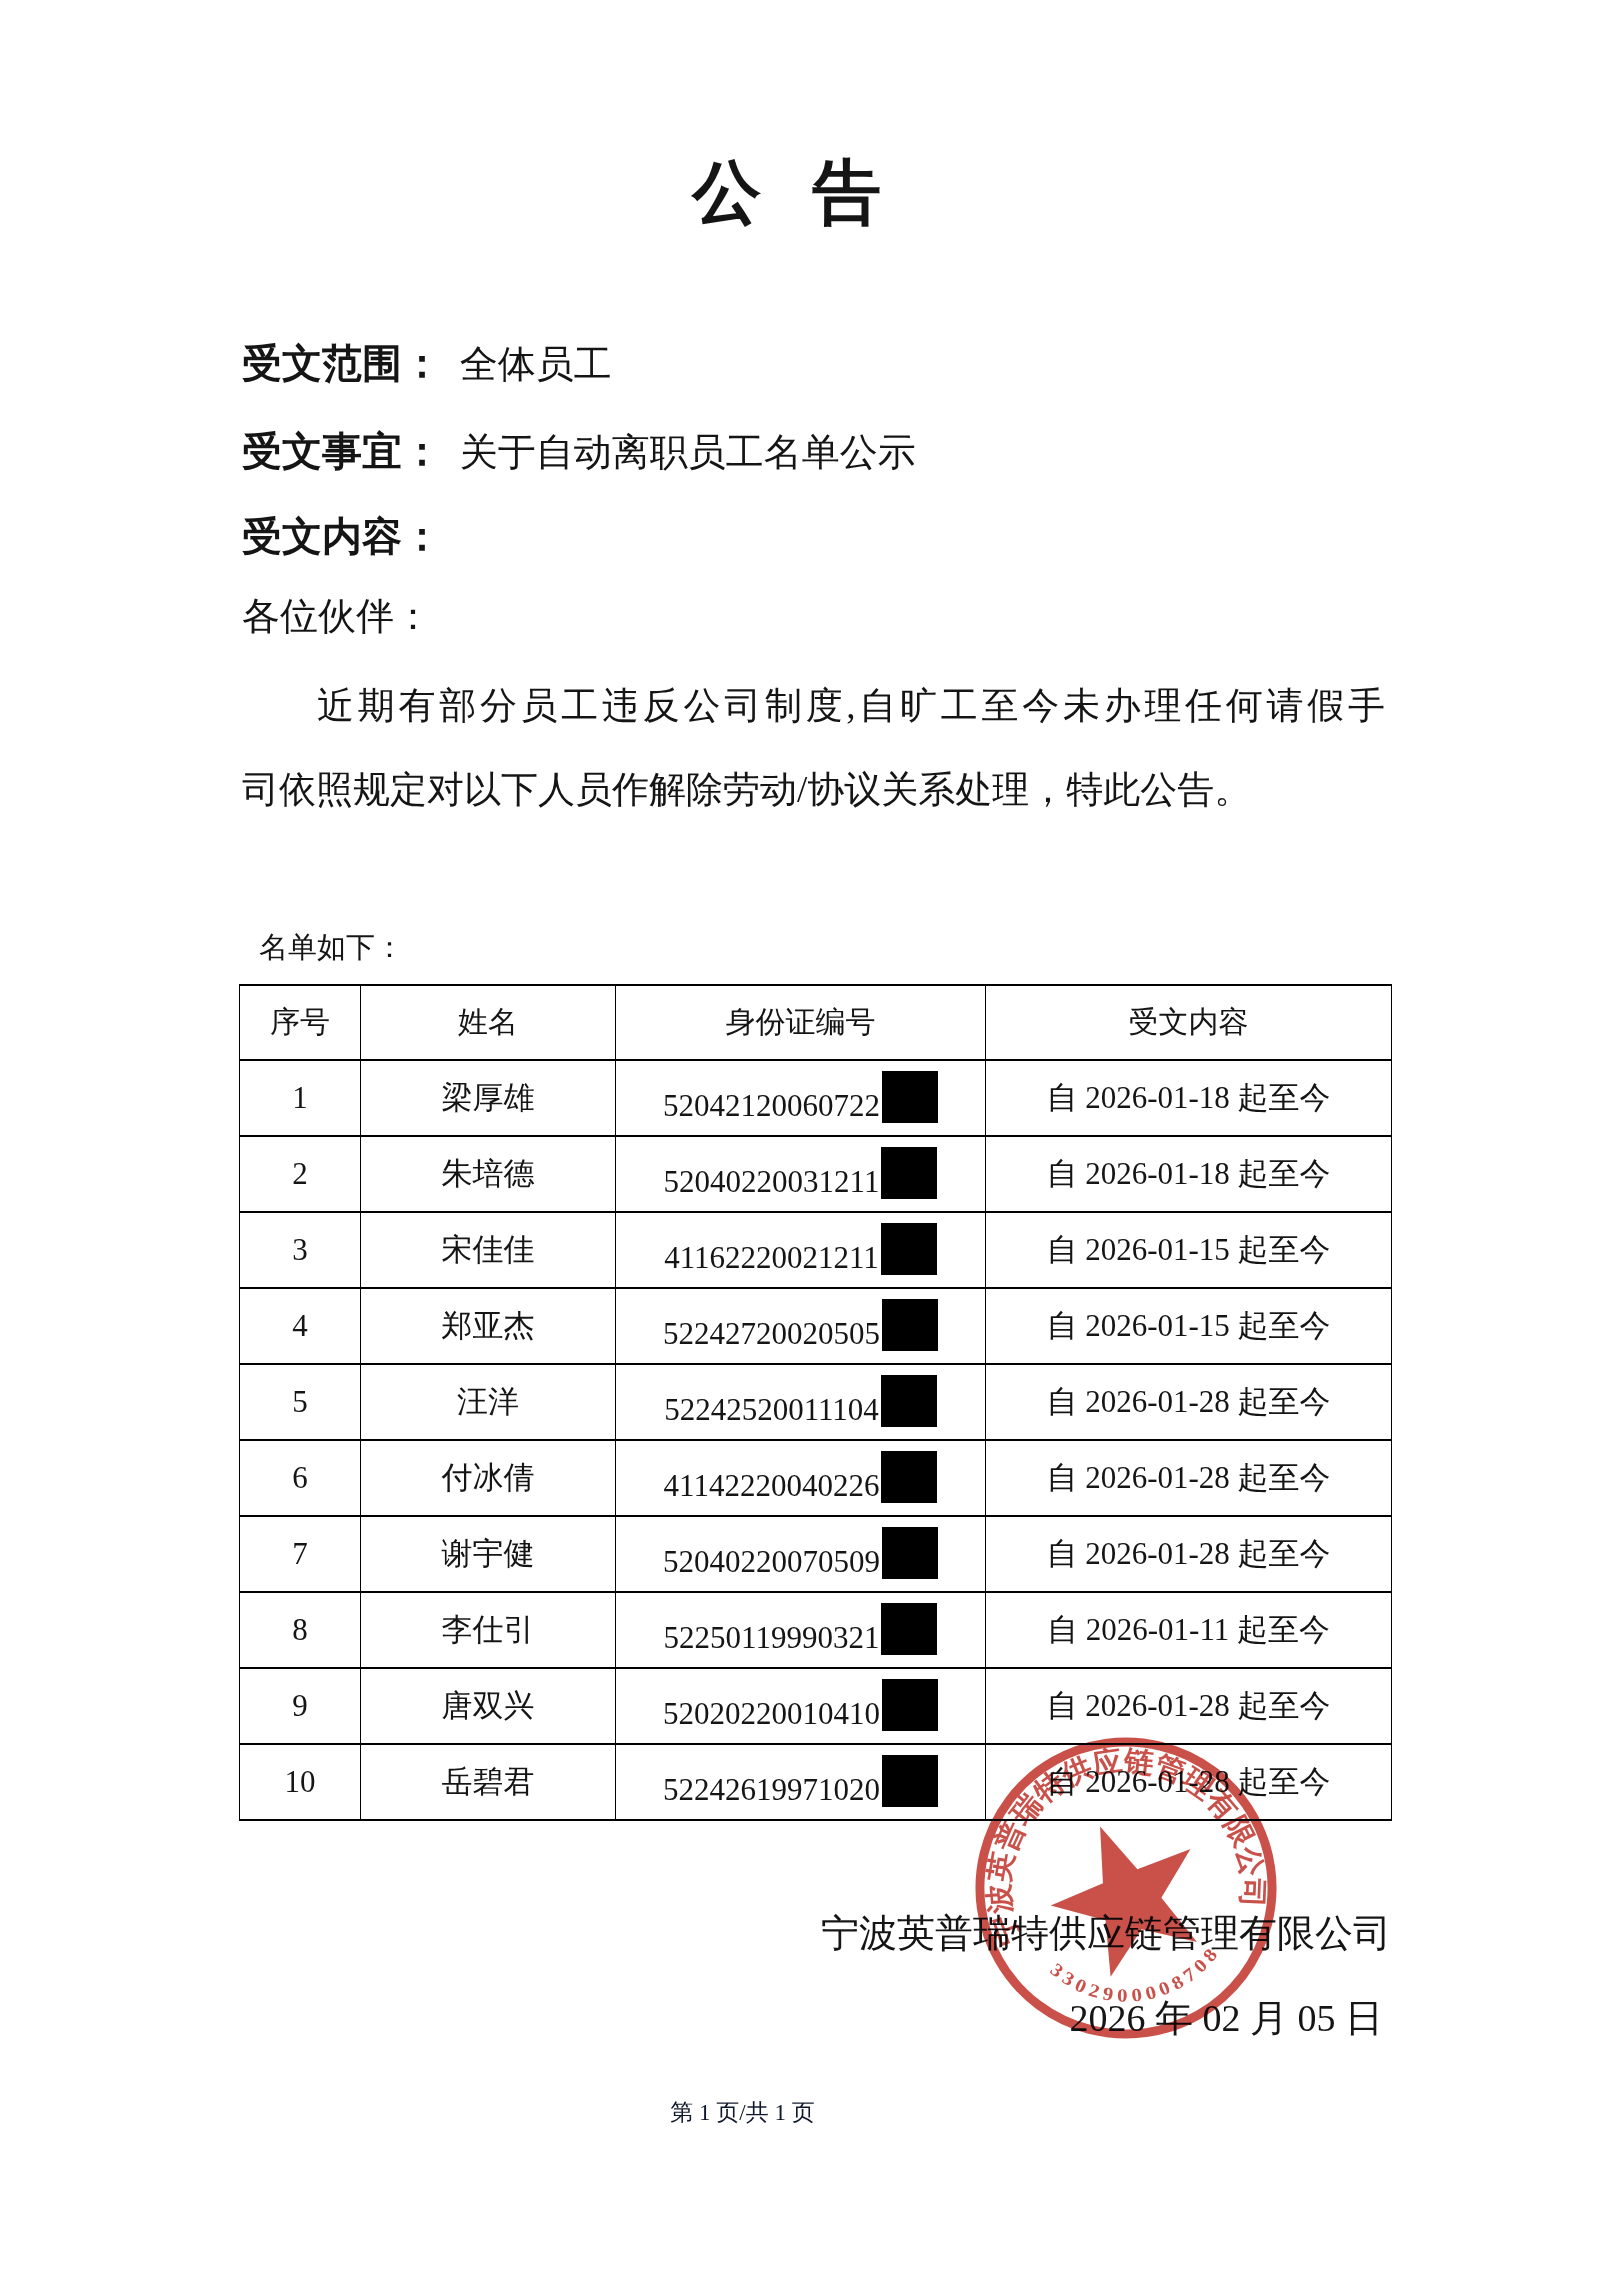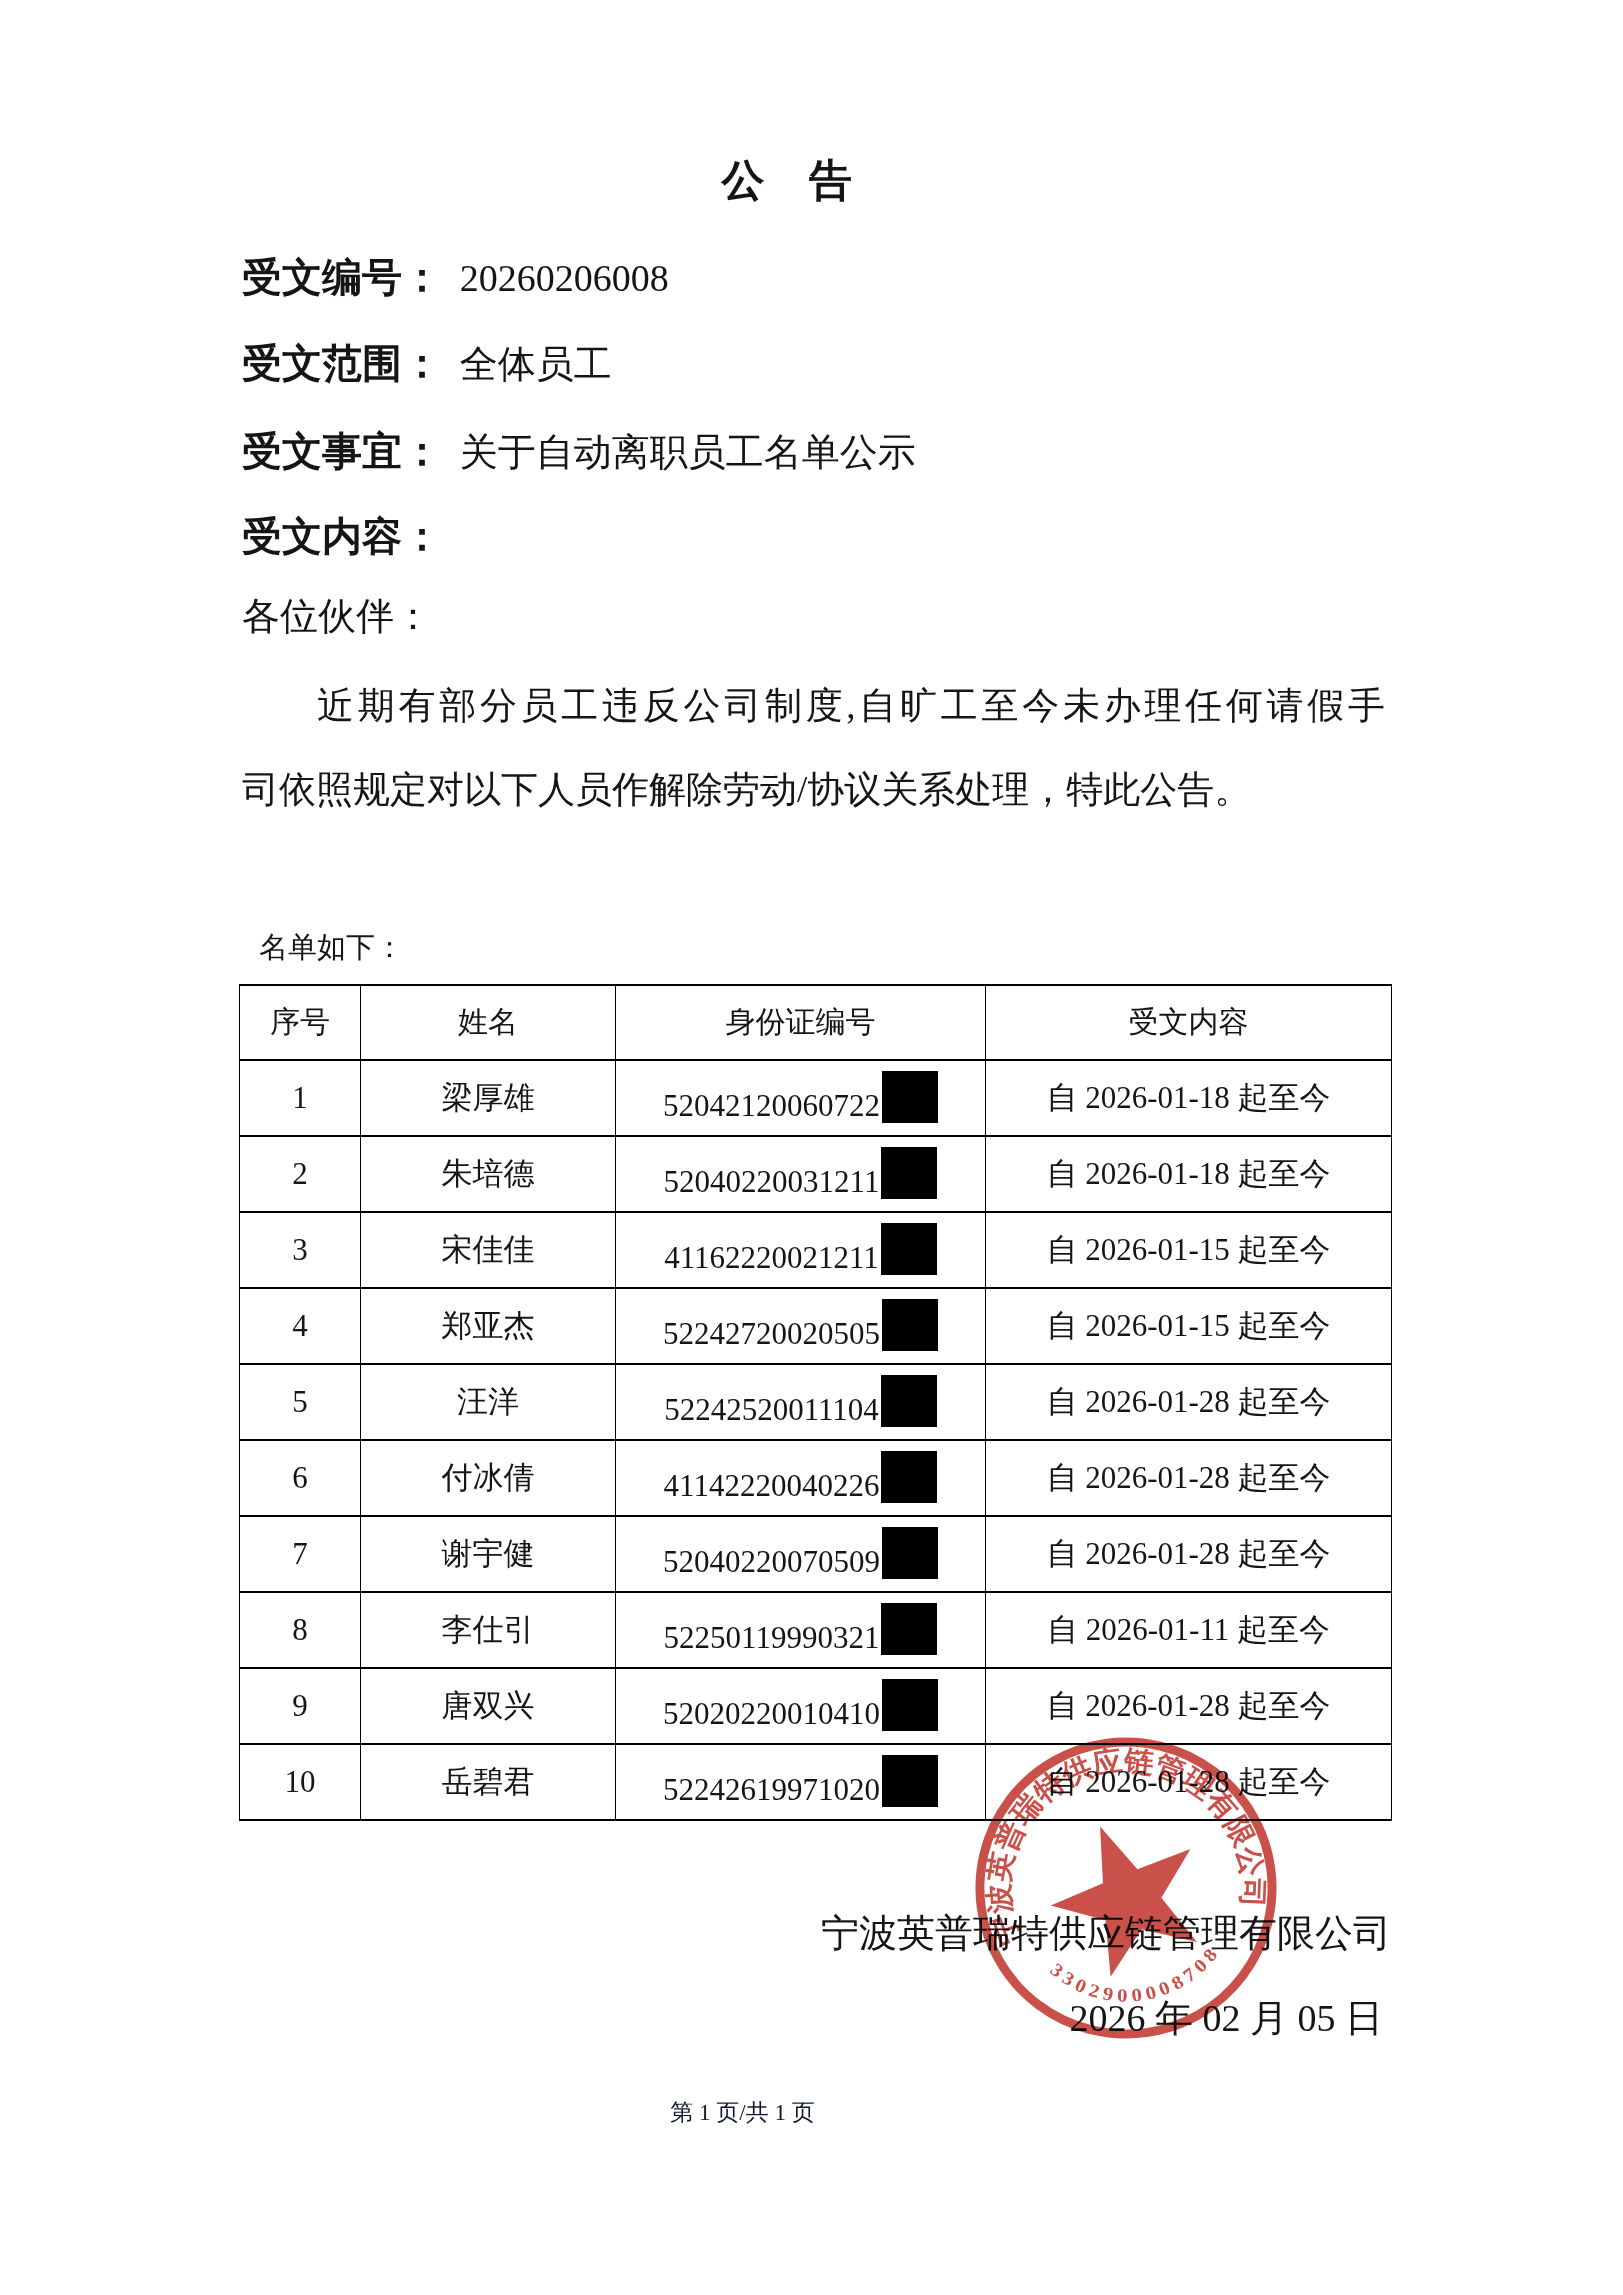--- a/index.html
+++ b/index.html
@@ -6,21 +6,21 @@
   .page{
     position:relative;
     width:1623px;height:2295px;
     background:#ffffff;
     font-family:"Liberation Serif","DejaVu Serif",serif;
     color:#151515;
     overflow:hidden;
   }
   .title{
     position:absolute;left:232px;top:159px;width:1111px;
-    text-align:center;font-size:43px;font-weight:700;
+    text-align:center;font-size:69px;font-weight:700;
     word-spacing:31px;line-height:1;letter-spacing:1.4px;
   }
   .meta-line{position:absolute;left:242px;width:1145px;line-height:1;white-space:nowrap;}
   .meta-label{font-size:40px;font-weight:700;}
   .meta-value{font-size:38px;margin-left:17.7px;}
   .m0{top:258px}.m1{top:344px}.m2{top:432px}.m3{top:517px}
   .salutation{position:absolute;left:242px;top:597px;font-size:38px;line-height:1;}
   .body-block{position:absolute;left:242px;top:664px;width:1143px;font-size:37px;line-height:84px;}
   .body-line{text-align:justify;text-align-last:justify;}
   .body-line.first{text-indent:75px;}
@@ -66,23 +66,20 @@
   }
   .seal-arc-text{font-family:"Liberation Serif","DejaVu Serif",serif;font-weight:700;}
 </style>
 </head>
 <body>
 
 <div class="page">
 
   <div class="title">公 告</div>
 
-  <div class="meta-line m0">
-    <span class="meta-label">受文编号：</span><span class="meta-value">20260206008</span>
-  </div>
   <div class="meta-line m1">
     <span class="meta-label">受文范围：</span><span class="meta-value">全体员工</span>
   </div>
   <div class="meta-line m3">
     <span class="meta-label">受文内容：</span><span class="meta-value"></span>
   </div>
   <div class="meta-line m2">
     <span class="meta-label">受文事宜：</span><span class="meta-value">关于自动离职员工名单公示</span>
   </div>
 

